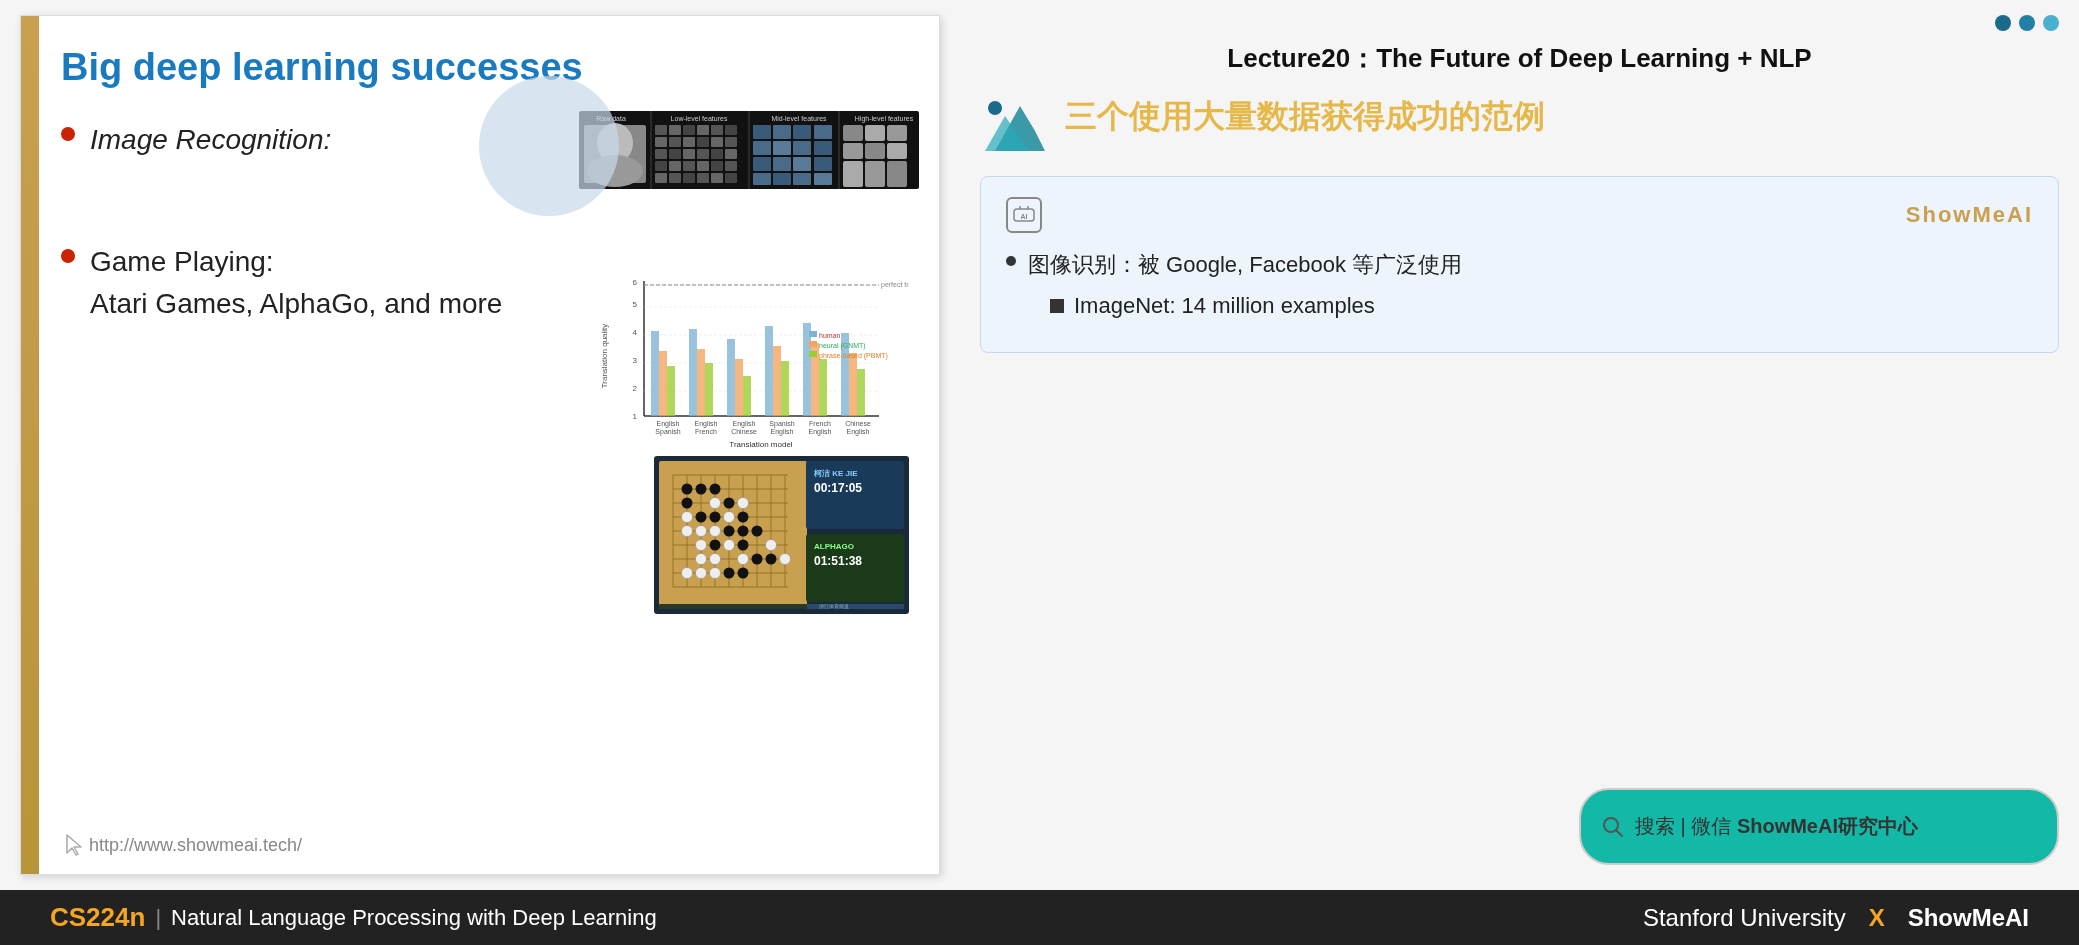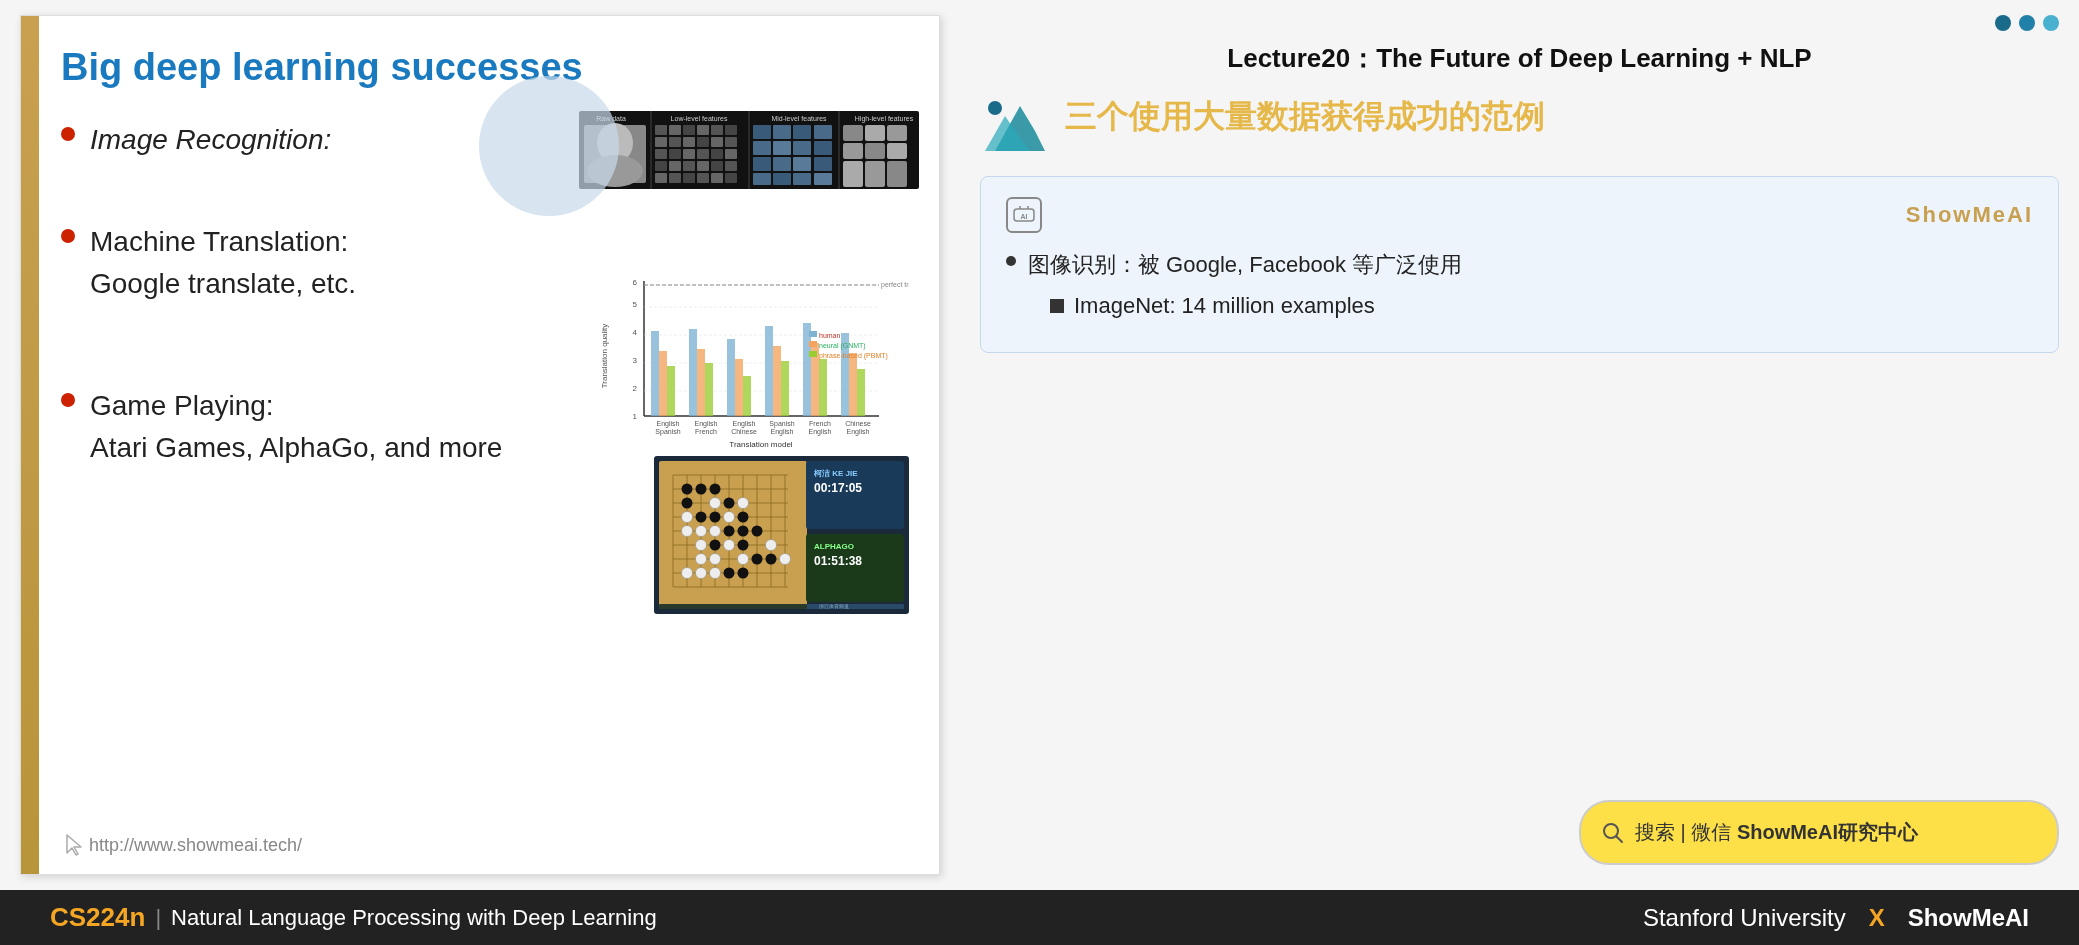--- a/index.html
+++ b/index.html
@@ -214,22 +214,22 @@
       flex-shrink: 0;
     }
 
     
     .search-box {
       margin-top: auto;
       display: flex;
       align-items: center;
       border: 2px solid #ccc;
       border-radius: 30px;
-      padding: 17px 20px;
-      background: #fde047;
+      padding: 23px 20px;
+      background: #14b8a6;
       gap: 10px;
       width: 480px;
       align-self: flex-end;
     }
 
     .search-text {
       font-size: 20px;
       color: #333;
     }
 
@@ -333,29 +333,20 @@
 
       <div class="bullet-section" style="margin-top:10px;font-style:italic;">
         <div class="bullet-item">
           <div class="bullet-dot"></div>
           <div>
             <div class="bullet-text" style="font-weight:normal;">Image Recognition:</div>
           </div>
         </div>
       </div>
 
-      <div class="bullet-section" style="margin-top: 60px;">
-        <div class="bullet-item">
-          <div class="bullet-dot"></div>
-          <div>
-            <div class="bullet-text" style="font-weight:normal;">Machine Translation:</div>
-            <div class="bullet-text">Google translate, etc.</div>
-          </div>
-        </div>
-      </div>
 
       <div class="bullet-section" style="margin-top: 80px;">
         <div class="bullet-item">
           <div class="bullet-dot"></div>
           <div>
             <div class="bullet-text" style="font-weight:normal;">Game Playing:</div>
             <div class="bullet-text">Atari Games, AlphaGo, and more</div>
           </div>
         </div>
       </div>

